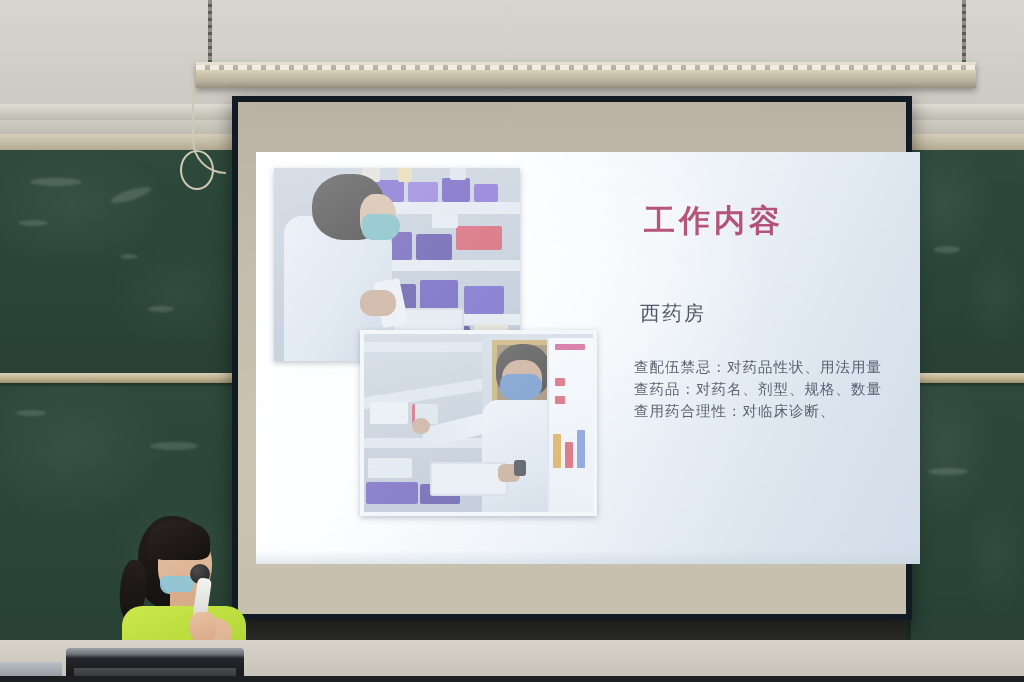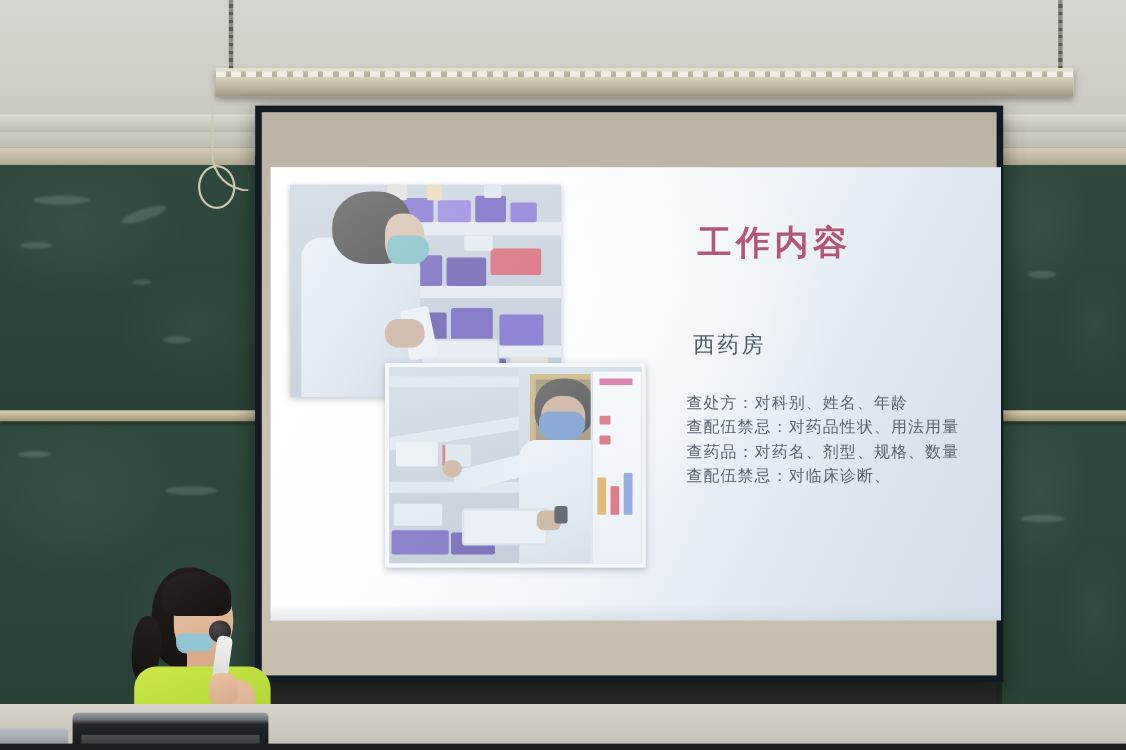--- a/index.html
+++ b/index.html
@@ -87,21 +87,21 @@
     position:absolute; left:232px; top:96px; width:680px; height:524px;
     background:#121a24;
     box-shadow:0 6px 18px rgba(0,0,0,.45);
   }
   .screen-surface{
     position:absolute; left:238px; top:102px; width:668px; height:512px;
     background:linear-gradient(180deg,#bab3a4 0%,#c3bcac 30%,#cbc4b3 70%,#c6bfae 100%);
   }
   
   .projection{
-    position:absolute; left:246px; top:152px; width:664px; height:412px;
+    position:absolute; left:256px; top:152px; width:664px; height:412px;
     background:
       linear-gradient(115deg,#ffffff 0%,#fdfeff 28%,#eef3f8 55%,#dde6ef 78%,#d2dde9 100%);
     overflow:hidden;
   }
   .proj-glow{
     position:absolute; left:0; top:0; width:100%; height:100%;
     background:radial-gradient(ellipse 60% 70% at 35% 30%, rgba(255,255,255,.85), transparent 70%);
     pointer-events:none;
   }
   .proj-keystone{
@@ -398,24 +398,23 @@
         <i style="left:4px; top:96px; width:8px;  height:34px; background:#e0a43c;"></i>
         <i style="left:16px;top:104px;width:8px;  height:26px; background:#d94a5a;"></i>
         <i style="left:28px;top:92px; width:8px;  height:38px; background:#6f8fd0;"></i>
       </div>
       <div class="veil"></div>
     </div>
 
     <div class="slide-title">工作内容</div>
     <div class="slide-sub">西药房</div>
     <div class="slide-body">
-      <div>查处方：对科别、姓名、年龄</div>
       <div>查配伍禁忌：对药品性状、用法用量</div>
       <div>查药品：对药名、剂型、规格、数量</div>
-      <div>查配伍禁忌：对临床诊断、</div>
+      <div>查用药合理性：对临床诊断、</div>
     </div>
 
     <div class="proj-keystone"></div>
   </div>
 
   <div class="presenter">
     <div class="pr-hair-back"></div>
     <div class="pr-pony"></div>
     <div class="pr-face"></div>
     <div class="pr-hair-front"></div>

